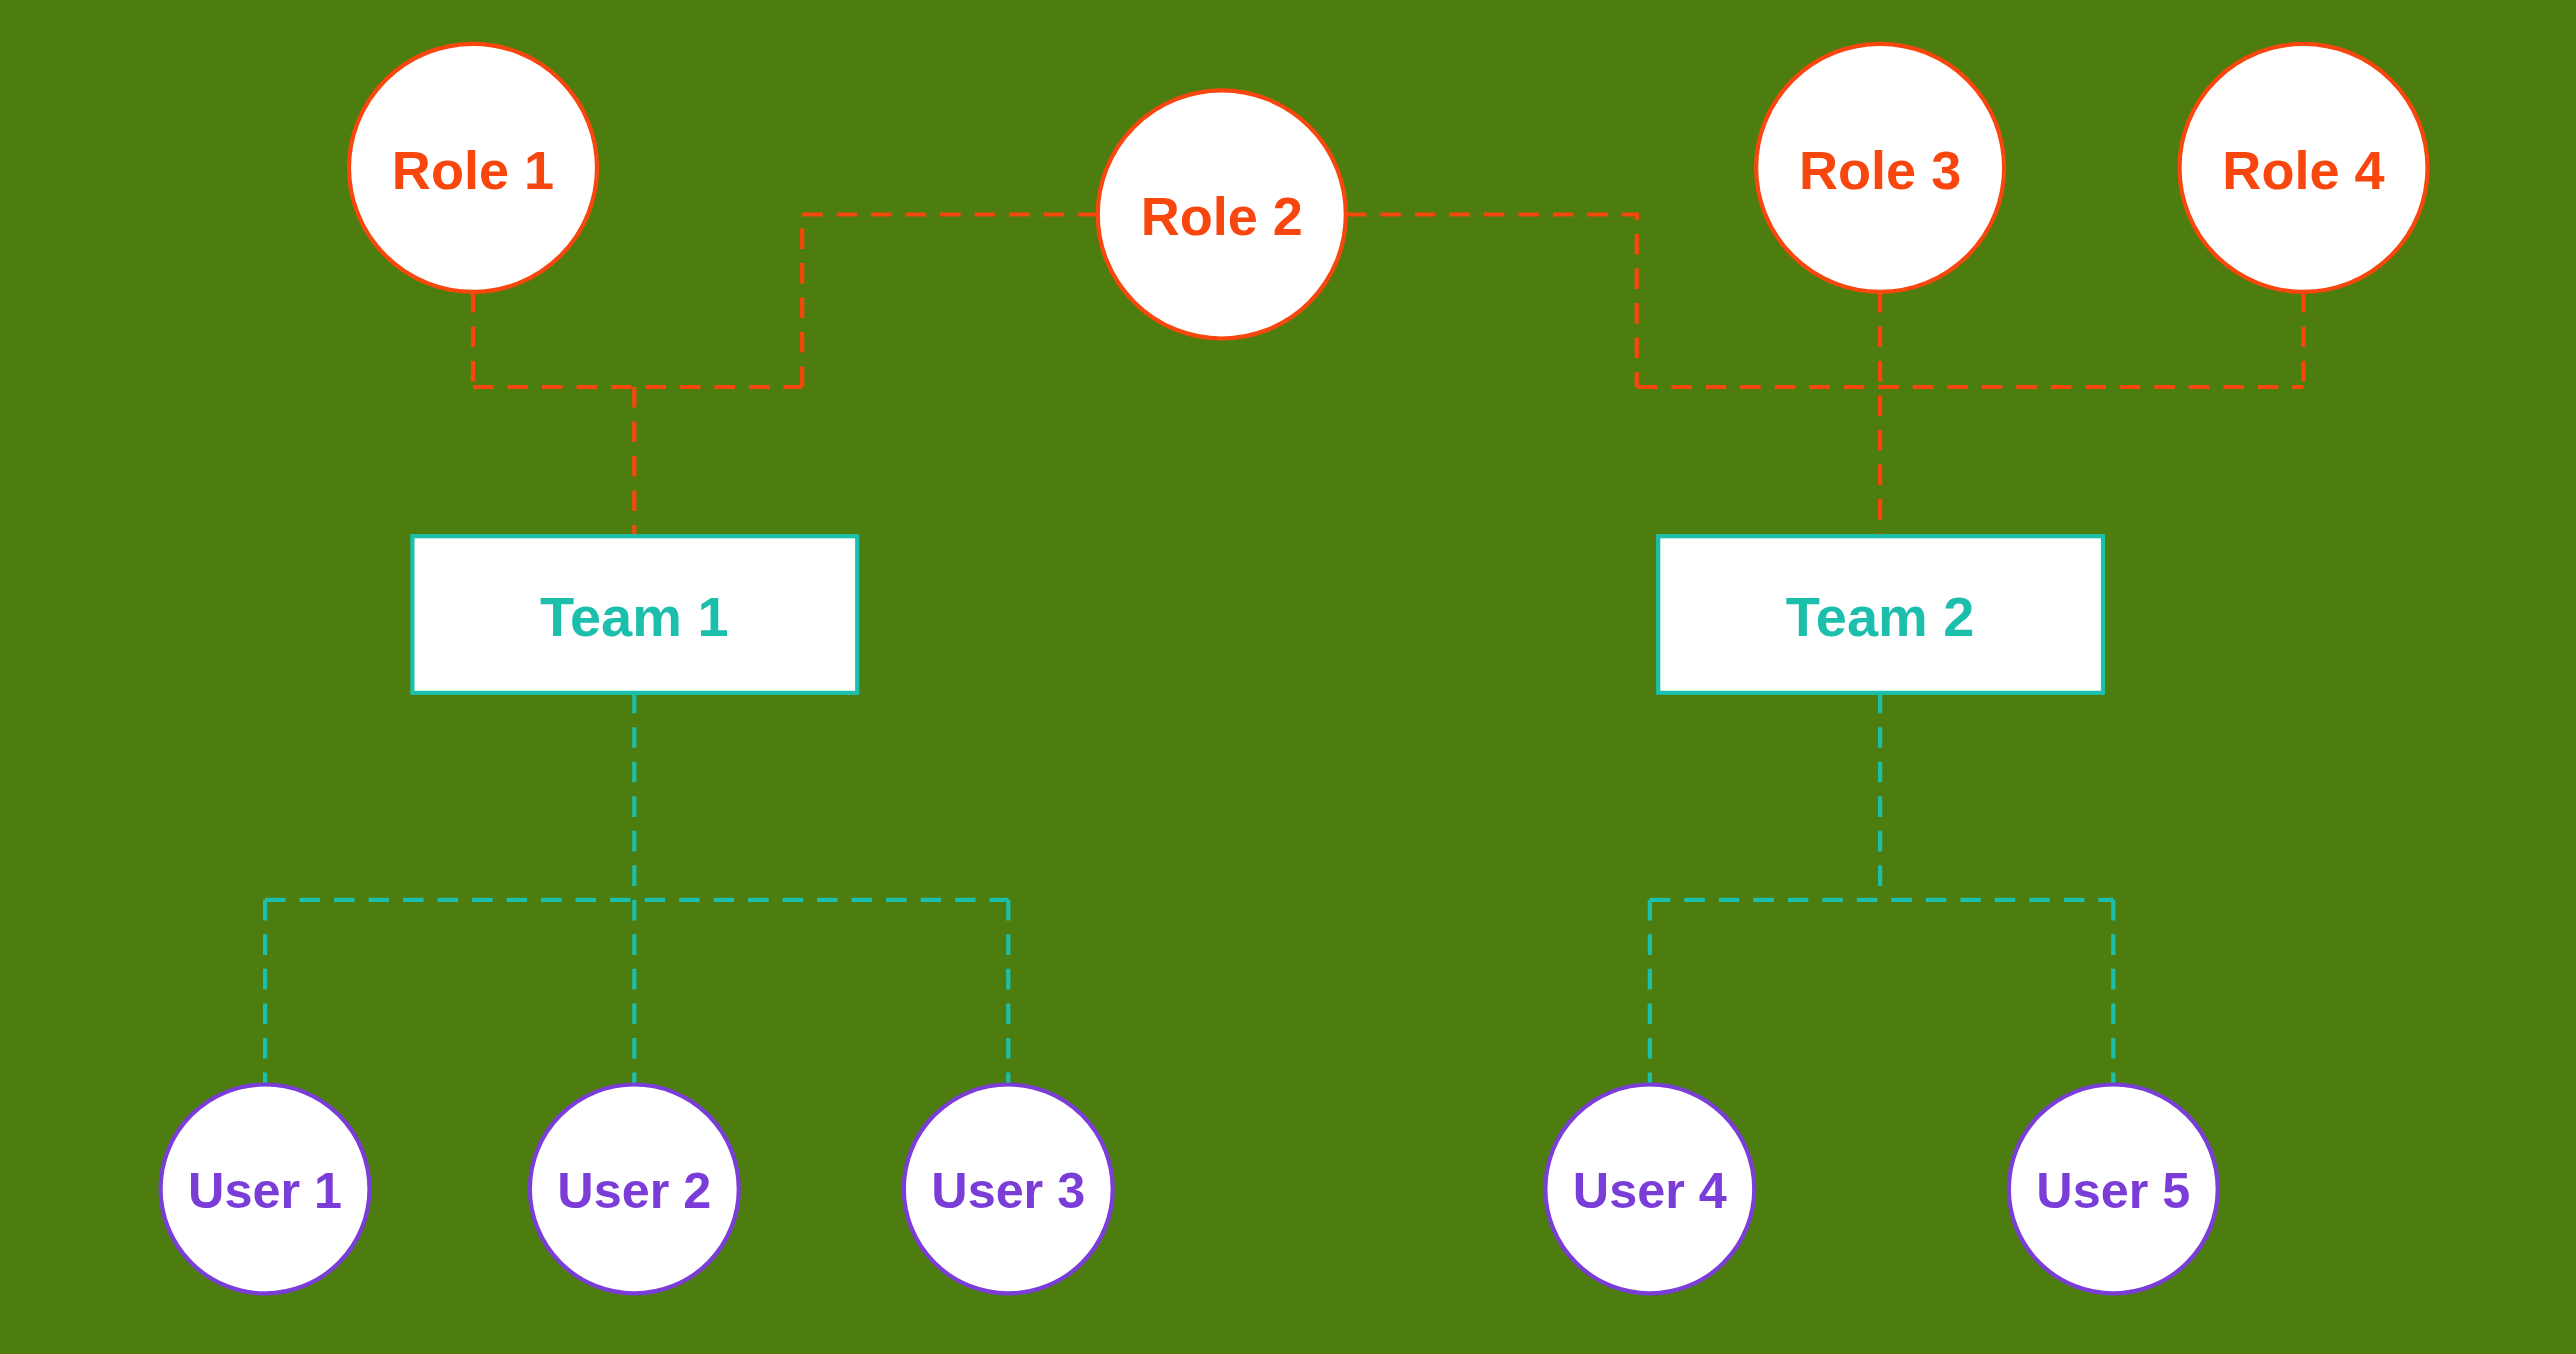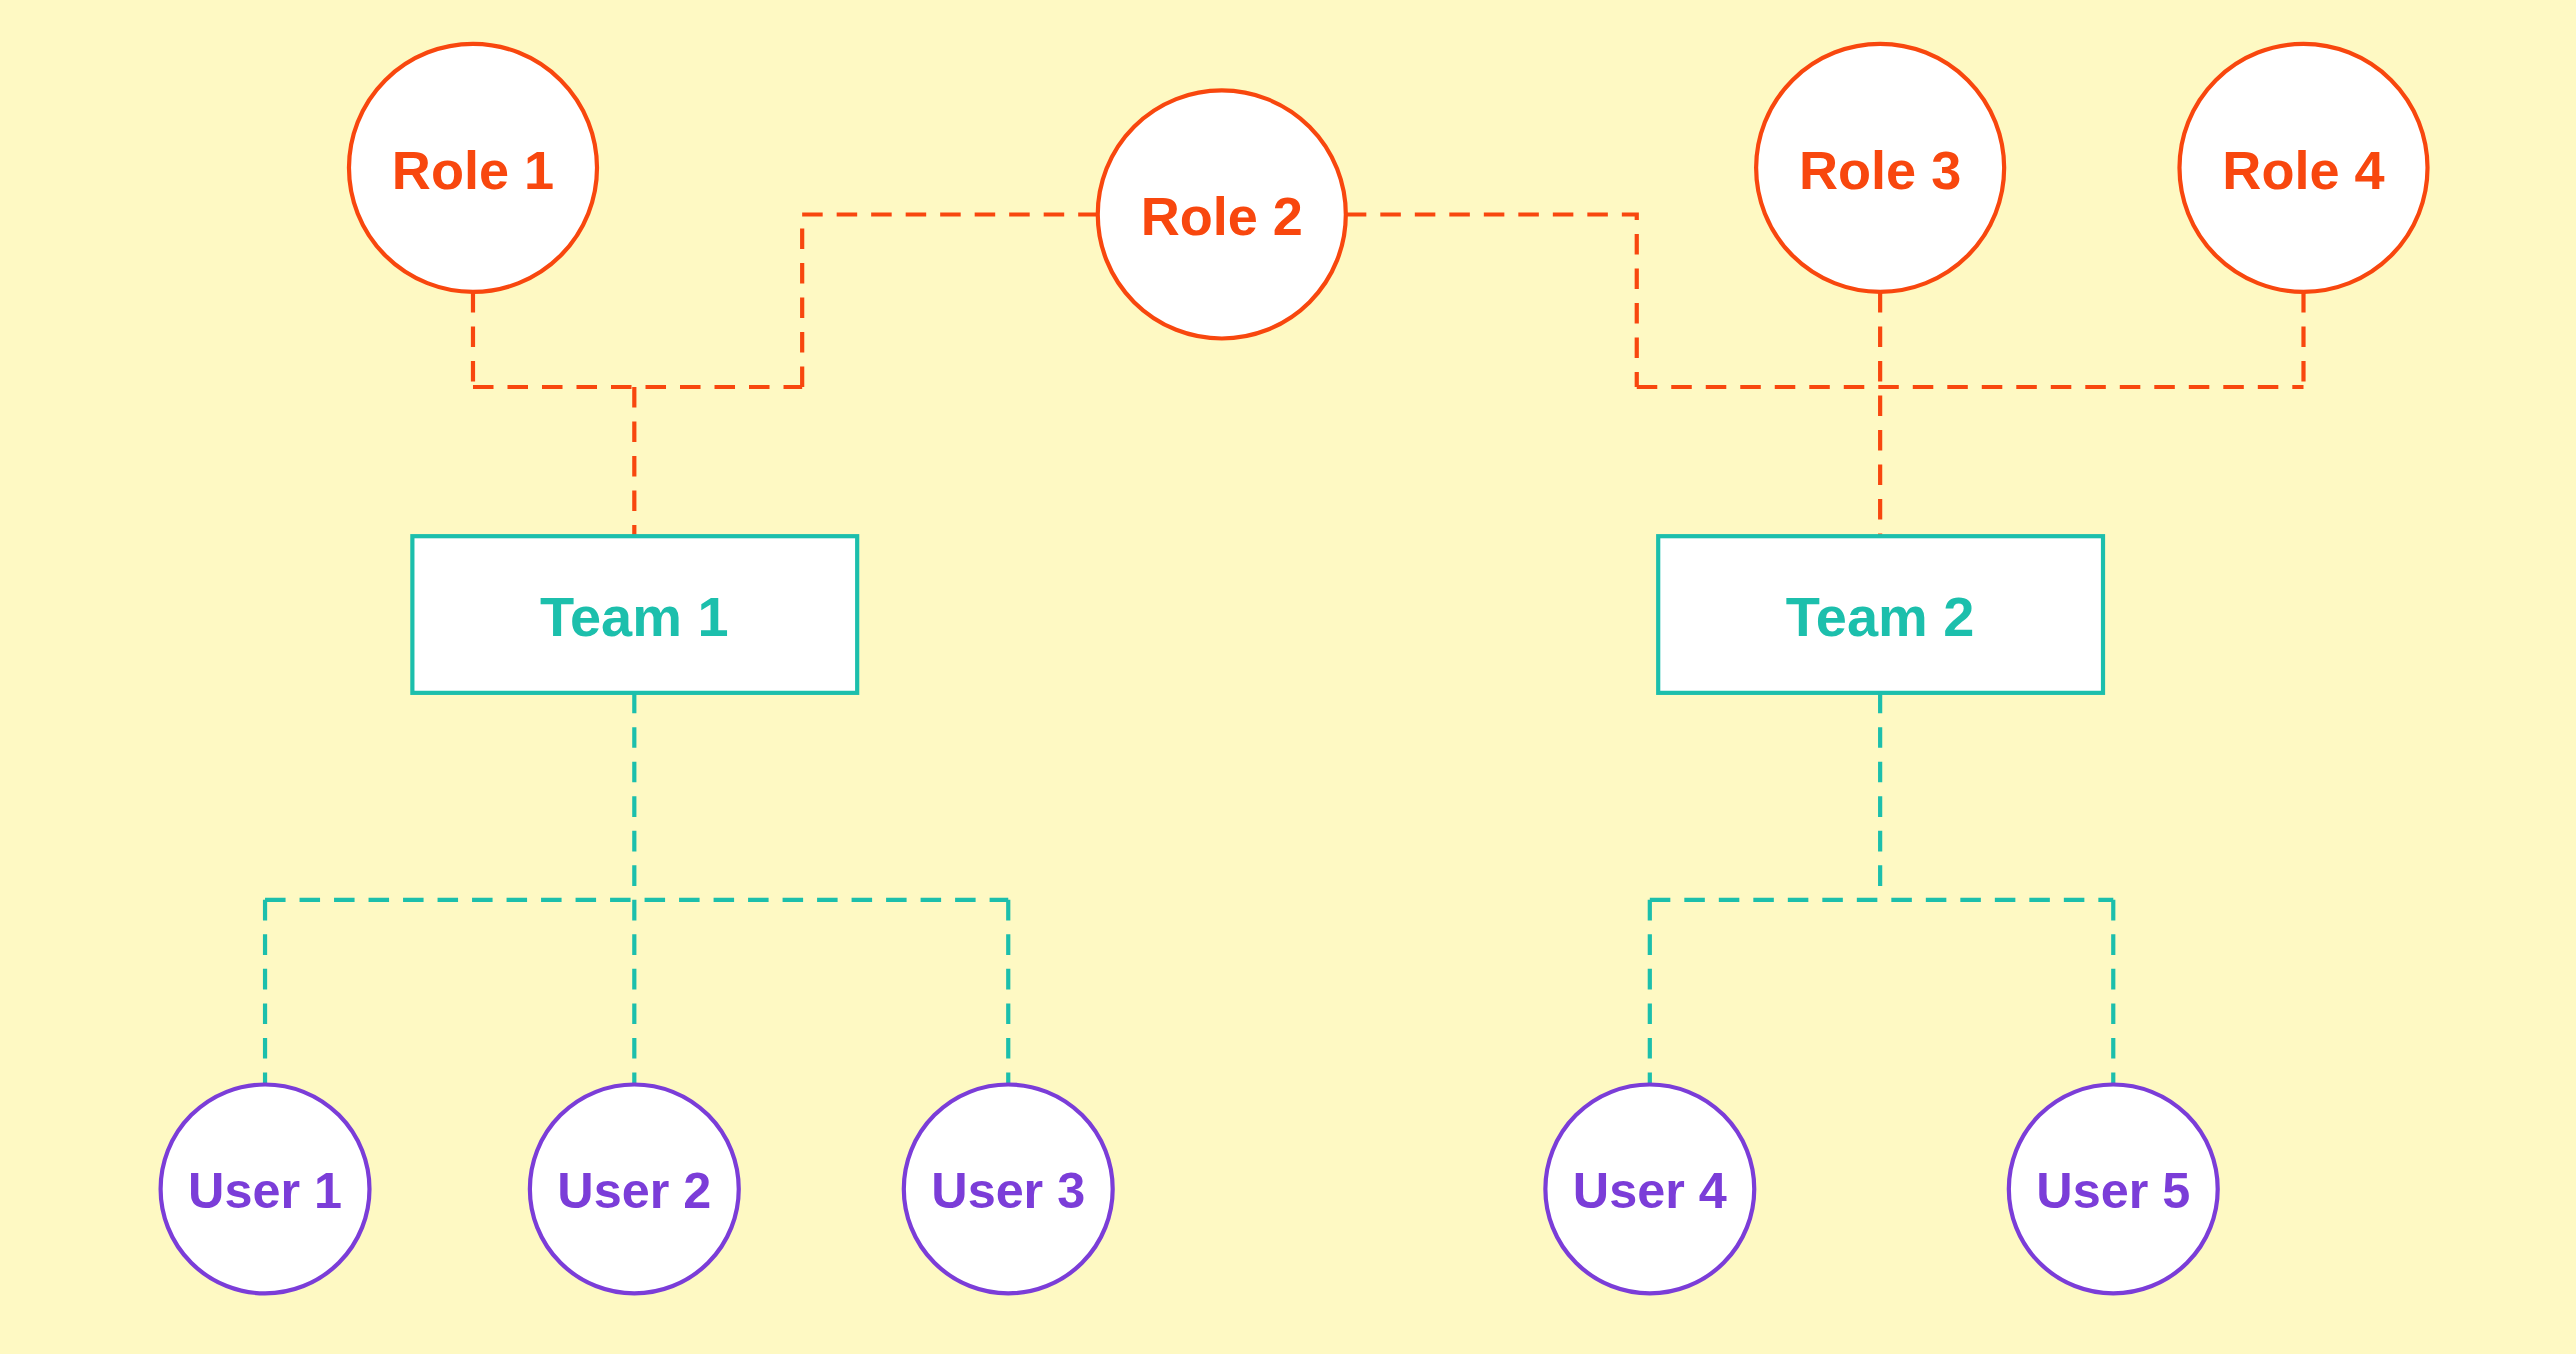--- a/index.html
+++ b/index.html
@@ -3,21 +3,21 @@
 <meta charset="utf-8">
 <style>
   html, body {
     margin: 0;
     padding: 0;
     background: #ffffff;
   }
   .canvas {
     width: 2576px;
     height: 1354px;
-    background: #fef9c3;
+    background: #4d7c0f;
     overflow: hidden;
   }
   svg { display: block; }
 
   
   .role-node  { fill: #ffffff; stroke: var(--role);  stroke-width: 4.5; }
   .team-node  { fill: #ffffff; stroke: var(--team);  stroke-width: 4.5; }
   .user-node  { fill: #ffffff; stroke: var(--user);  stroke-width: 4.5; }
 
   

